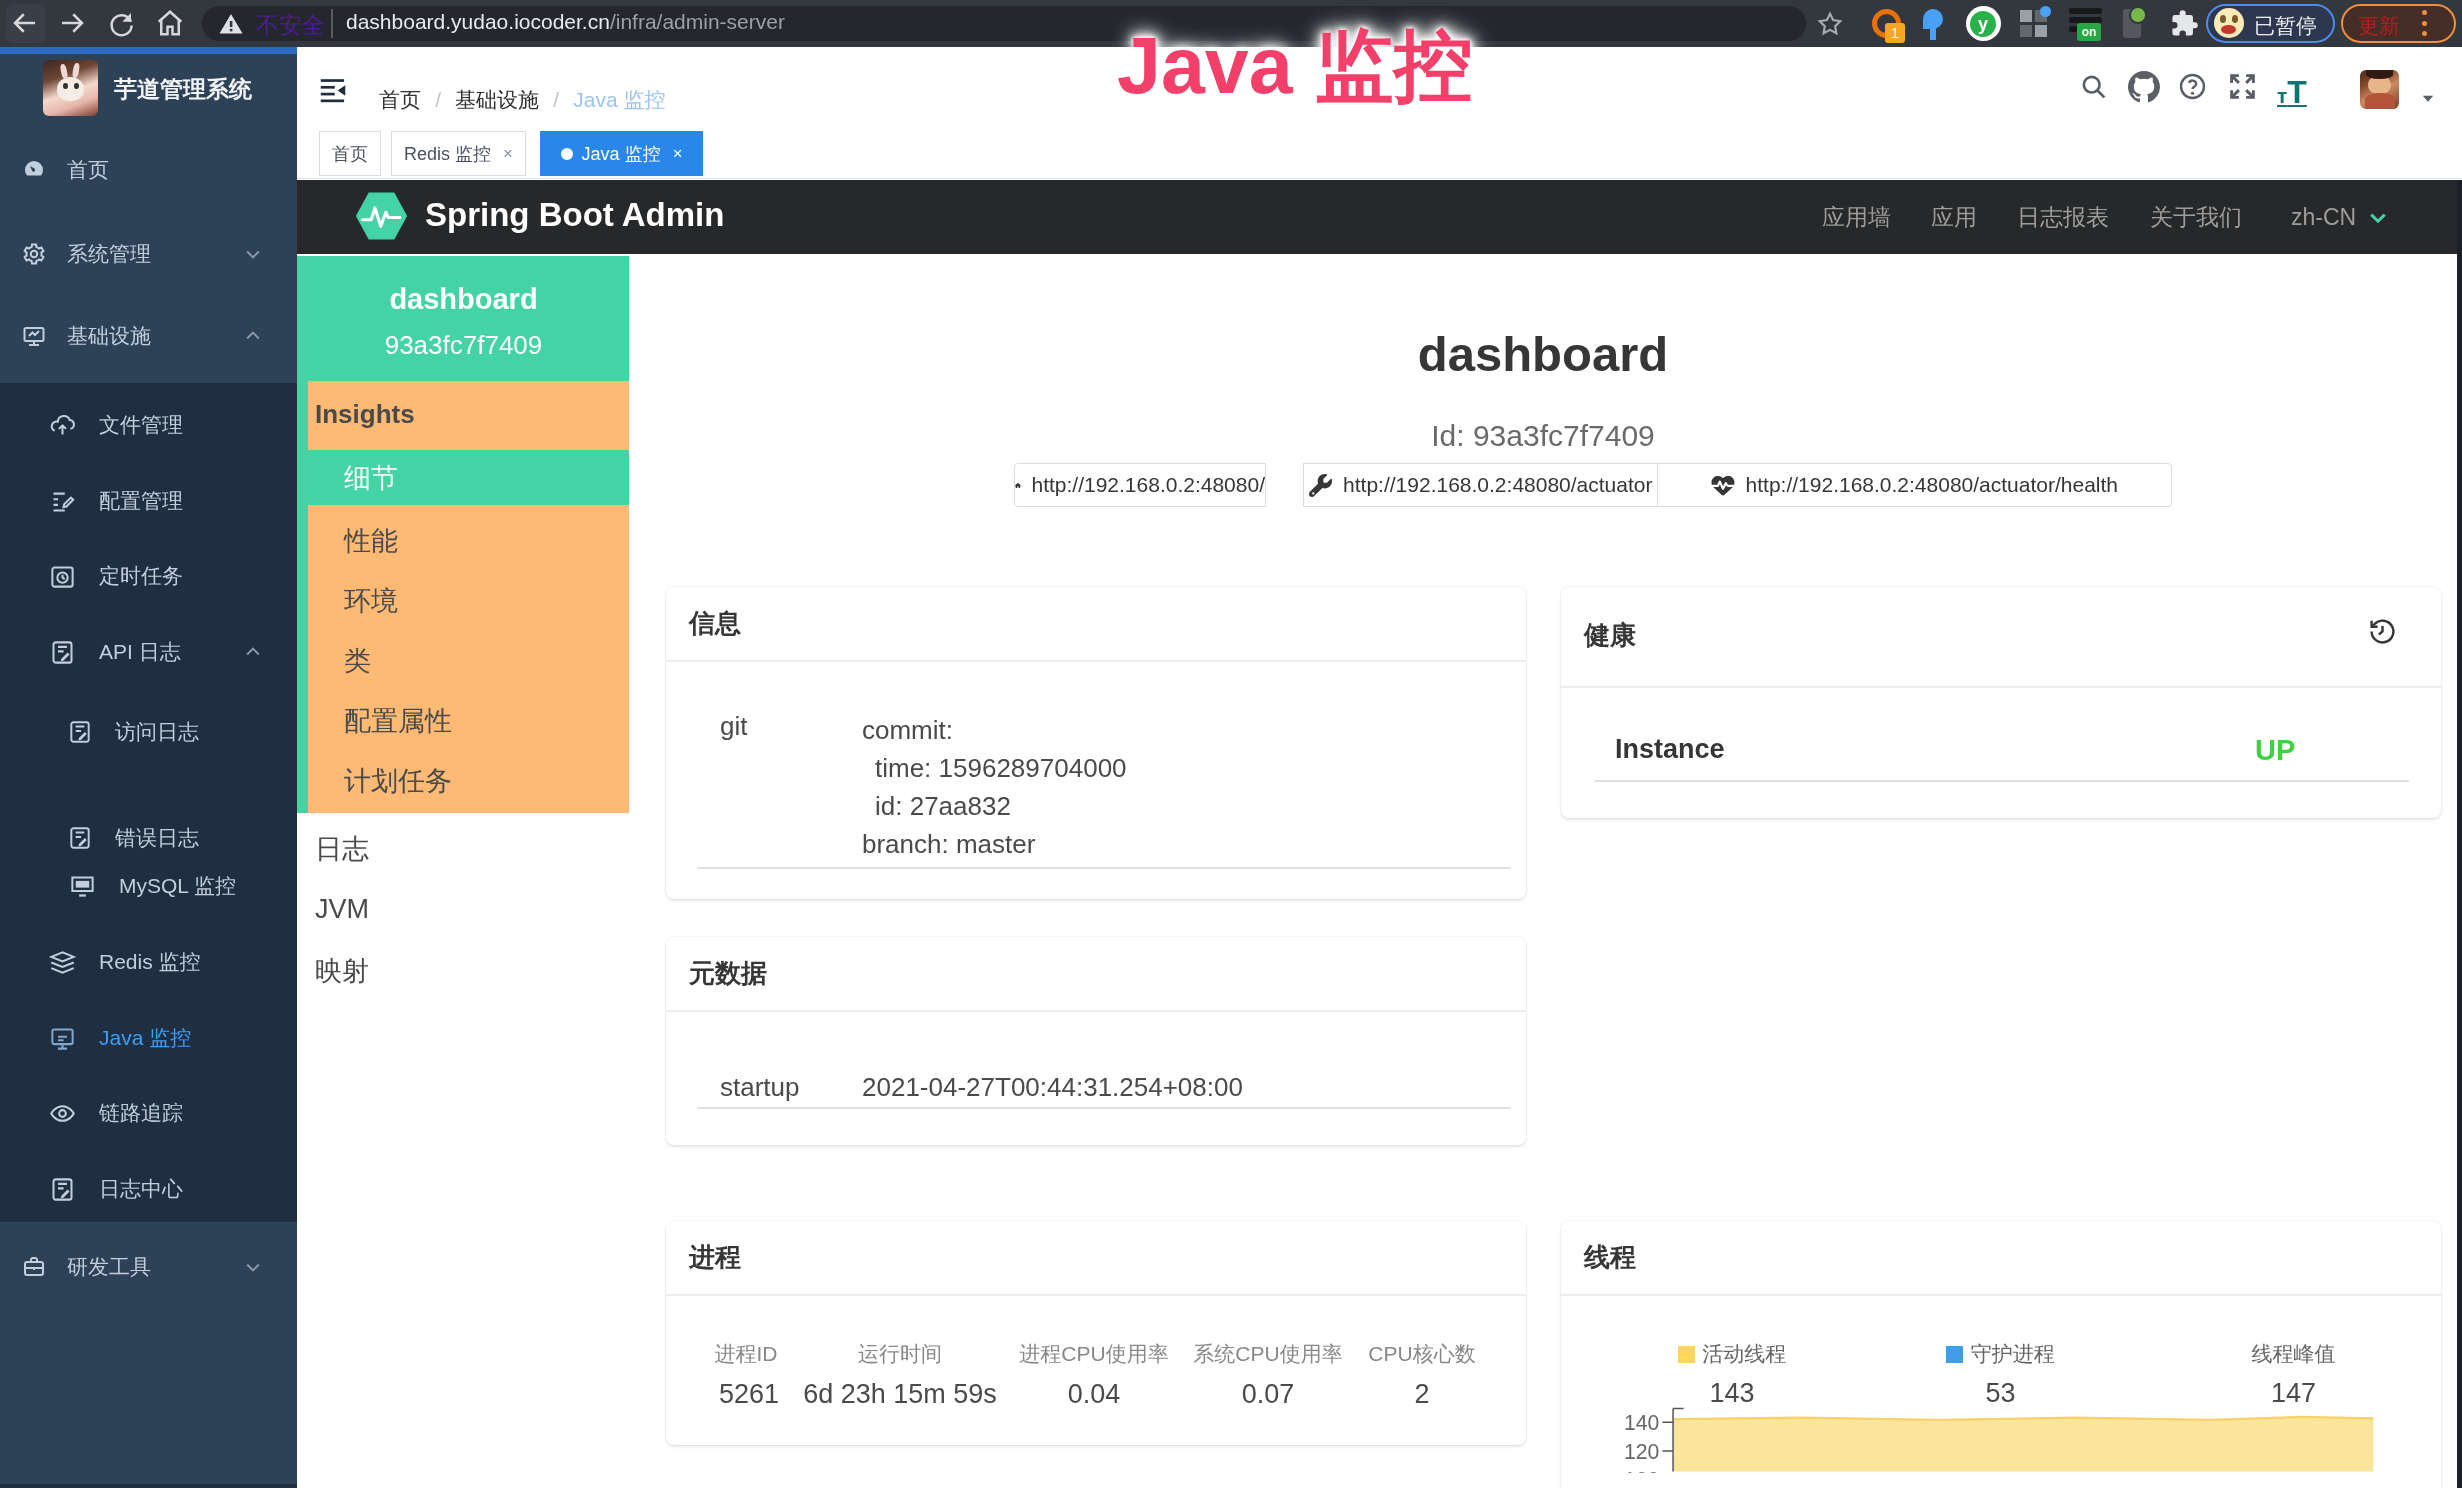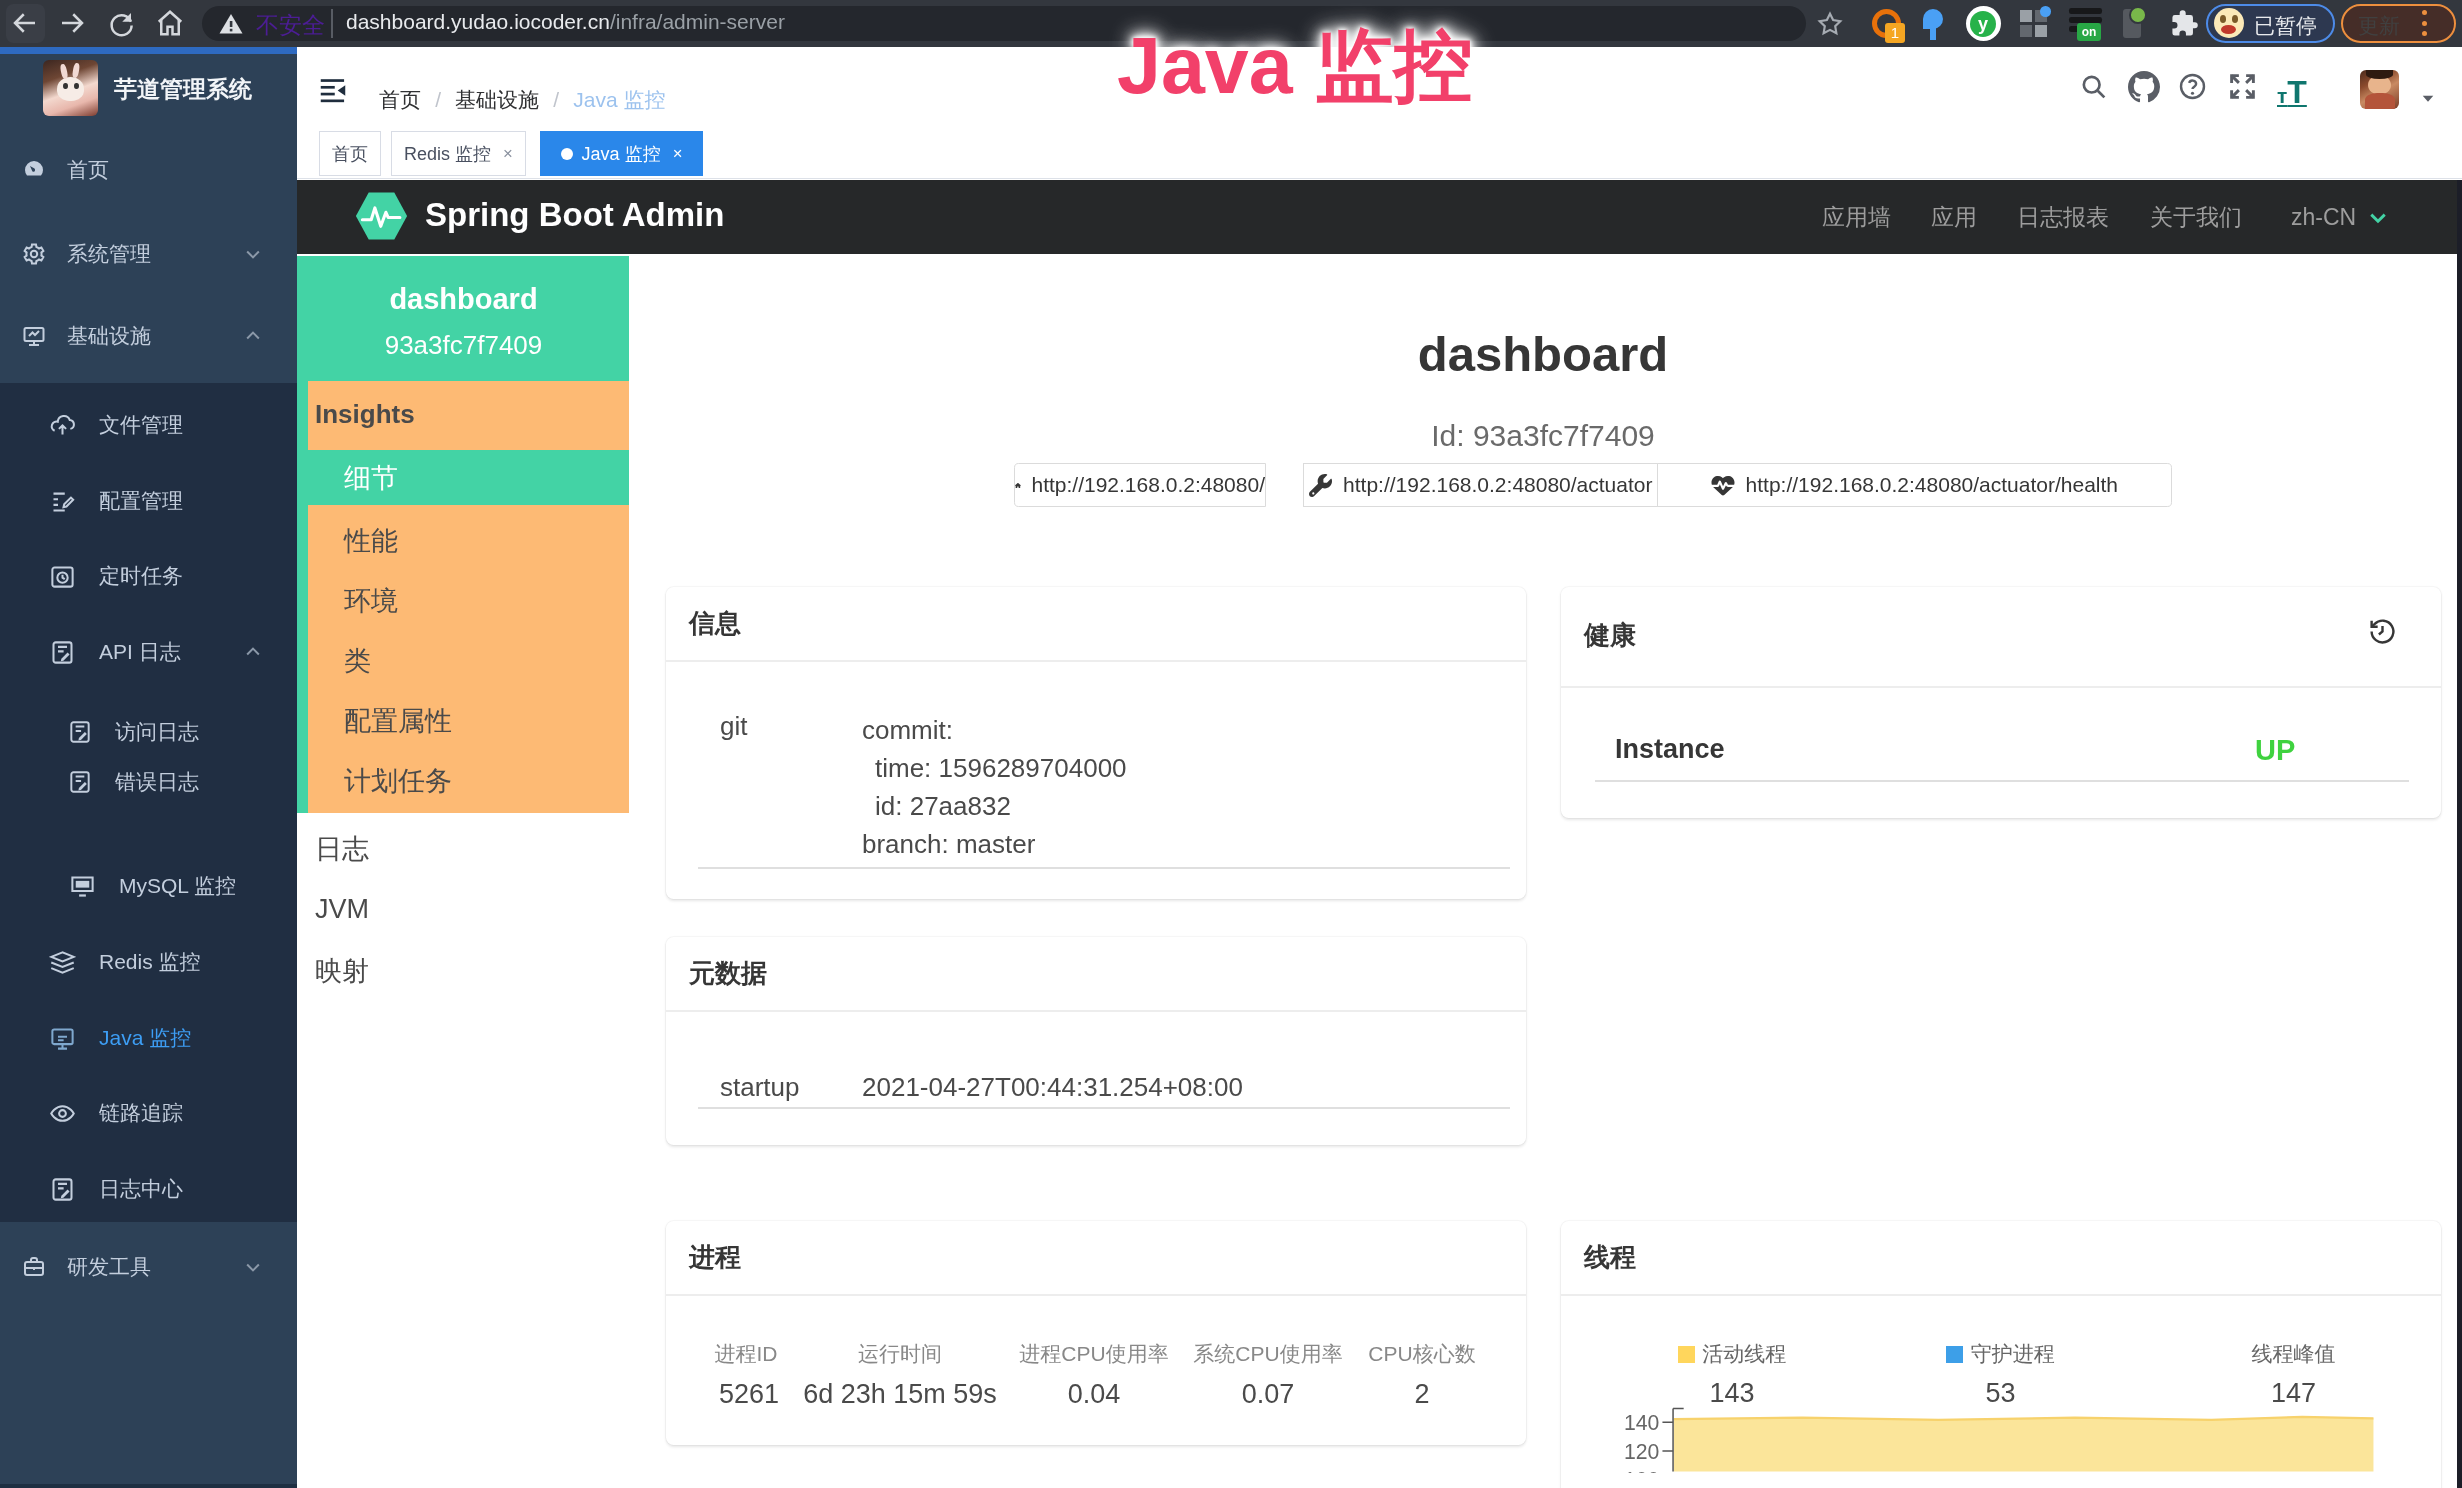--- a/index.html
+++ b/index.html
@@ -96,21 +96,21 @@
     </svg>
 
 <div class="abs" style="left:2206px;top:3.8px;width:129px;height:39px;border:2.3px solid #4d8be8;border-radius:20px;background:#2d3850;box-sizing:border-box;"></div>
 <div class="abs" style="left:2214px;top:8.3px;width:30px;height:30px;border-radius:50%;background:#fbe9b8;"></div>
 <div class="abs" style="left:2220px;top:15px;width:6px;height:7.6px;border-radius:50%;background:#7a5a28;"></div>
 <div class="abs" style="left:2232px;top:15px;width:6px;height:7.6px;border-radius:50%;background:#7a5a28;"></div>
 <div class="abs" style="left:2221px;top:25px;width:15px;height:9px;border-radius:50%;background:#c0392b;"></div>
 <div class="abs" style="left:2254px;top:12px;font-size:21px;color:#e8eaed;">已暂停</div>
 
 <div class="abs" style="left:2341px;top:3.8px;width:115px;height:39px;border:2.3px solid #ed8f3e;border-radius:20px;background:#452d28;box-sizing:border-box;"></div>
-<div class="abs" style="left:2358px;top:12px;font-size:21px;color:#404040;">更新</div>
+<div class="abs" style="left:2358px;top:12px;font-size:21px;color:#b91c1c;">更新</div>
 <div class="abs" style="left:2422px;top:10px;width:5.3px;height:5.3px;border-radius:50%;background:#ed8f3e;"></div>
 <div class="abs" style="left:2422px;top:20.5px;width:5.3px;height:5.3px;border-radius:50%;background:#ed8f3e;"></div>
 <div class="abs" style="left:2422px;top:31px;width:5.3px;height:5.3px;border-radius:50%;background:#ed8f3e;"></div>
 
 <div class="abs" id="anno">Java 监控</div>
 
 <div class="abs" id="sidebar"></div>
 <div class="abs" id="submenu-bg" style="top:383px;height:839px;"></div>
 <div class="abs" id="bluestrip"></div>
 
@@ -182,21 +182,21 @@
       </svg>
     </div>
 <div class="mi" style="top:694px;">
  <svg style="left:67px;" width="26" height="26" viewBox="0 0 24 24" fill="none" stroke="#c3cedd" stroke-width="1.8">
         <rect x="4" y="3" width="16" height="18" rx="2"></rect>
         <path d="M8 7h8M8 11h5"></path>
         <path d="M11 17.5l5.5-5.5 1.8 1.8-5.5 5.5-2.3.5z" fill="#c3cedd" stroke="none"></path>
       </svg>
  <span class="t" style="left:115px;">访问日志</span>
     </div>
-<div class="mi" style="top:744px;text-decoration:underline;">
+<div class="mi" style="top:800px;text-decoration:underline;">
  <svg style="left:67px;" width="26" height="26" viewBox="0 0 24 24" fill="none" stroke="#c3cedd" stroke-width="1.8">
         <rect x="4" y="3" width="16" height="18" rx="2"></rect>
         <path d="M8 7h8M8 11h5"></path>
         <path d="M11 17.5l5.5-5.5 1.8 1.8-5.5 5.5-2.3.5z" fill="#c3cedd" stroke="none"></path>
       </svg>
  <span class="t" style="left:115px;">错误日志</span>
     </div>
 <div class="mi" style="top:848px;margin-left:20px;">
  <svg style="left:49px;" width="27" height="27" viewBox="0 0 24 24" fill="#c3cedd">
         <path d="M3 4h18v12H3z" fill="none" stroke="#c3cedd" stroke-width="1.8"></path>

